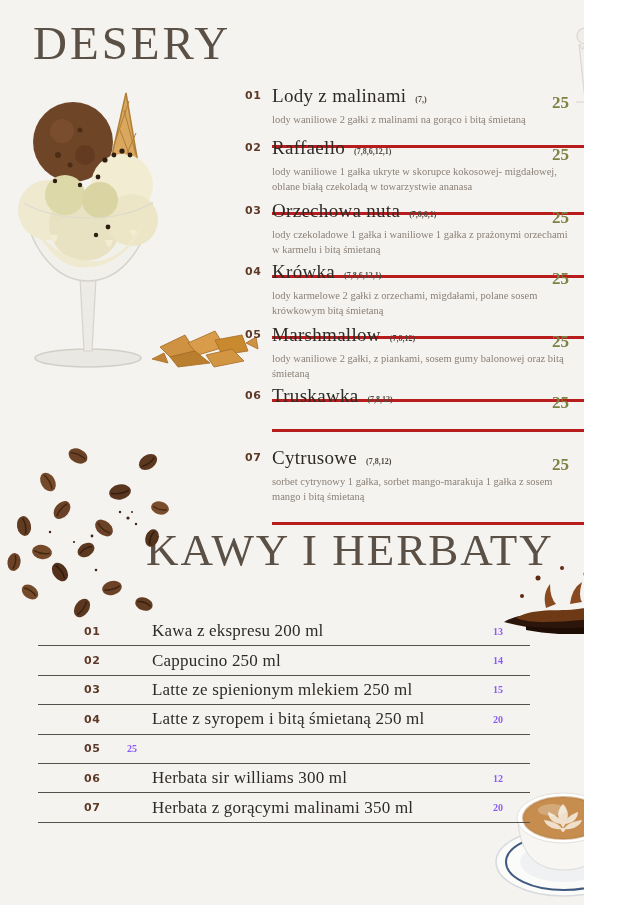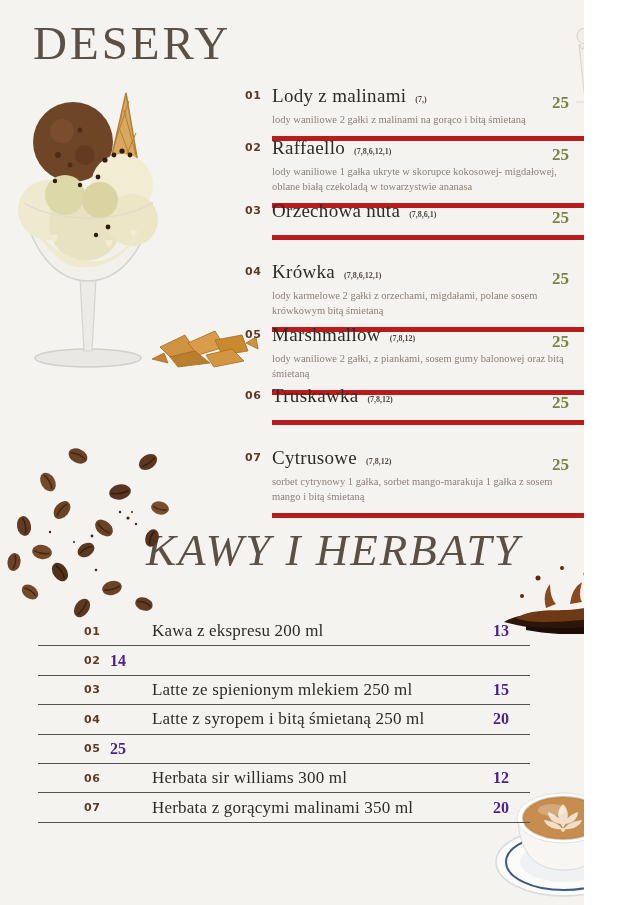--- a/index.html
+++ b/index.html
@@ -7,25 +7,25 @@
     position:relative;width:584px;height:905px;overflow:hidden;
     background:#f5f3f0;
     font-family:"Liberation Serif", serif;
   }
   .sec-title{
     position:absolute;color:#5a5046;
     font-family:"Liberation Serif", serif;
     font-weight:400;letter-spacing:3px;line-height:1;
   }
   #title-desery{left:33px;top:20px;font-size:47px;}
-  #title-kawy{left:146px;top:528px;font-size:45px;letter-spacing:2px;font-style:italic;}
+  #title-kawy{left:146px;top:528px;font-size:45px;letter-spacing:2px;}
 
   
   .d-item{position:absolute;left:245px;width:368px;}
-  .d-body{margin-left:27px;border-bottom:5px solid #b91c1c;padding-bottom:8px;position:relative;}
+  .d-body{margin-left:27px;border-bottom:3px solid #b91c1c;padding-bottom:17px;position:relative;}
   .d-num{
     position:absolute;left:0;top:5px;
     font-family:"DejaVu Sans", sans-serif;font-weight:bold;
     font-size:11px;color:#5d3a28;letter-spacing:.5px;
   }
   .d-head{line-height:24px;white-space:nowrap;}
   .d-name{font-size:19px;color:#2e2b27;letter-spacing:.3px;}
   .d-all{font-size:8px;color:#4c463e;margin-left:9px;font-weight:bold;}
   .d-desc{
     font-size:10.5px;line-height:1.42;color:#8b8177;
@@ -42,21 +42,21 @@
   .c-row{
     display:flex;align-items:center;height:28.4px;
     border-bottom:1px solid #56524b;
   }
   .c-num{
     width:26px;margin-left:46px;
     font-family:"DejaVu Sans", sans-serif;font-weight:bold;
     font-size:11px;color:#5d3a28;letter-spacing:.5px;flex:none;
   }
   .c-name{flex:1;font-size:17px;color:#2e2b27;letter-spacing:.2px;margin-left:42px;}
-  .c-price{width:37px;flex:none;font-size:16px;font-weight:bold;color:#4c1d95;}
+  .c-price{width:37px;flex:none;font-size:10px;font-weight:bold;color:#8b5cf6;margin-left:17px;}
 
   .decor{position:absolute;}
 </style>
 </head>
 <body>
 
 <div class="page">
 
   <div class="sec-title" id="title-desery">DESERY</div>
   <div class="sec-title" id="title-kawy">KAWY I HERBATY</div>
@@ -266,20 +266,21 @@
       <span class="d-price">25</span>
       <div class="d-desc">lody waniliowe 1 gałka ukryte w skorupce kokosowej- migdałowej, oblane białą czekoladą w towarzystwie ananasa</div>
     </div>
   </div>
 
   <div class="d-item" style="top:199px">
     <span class="d-num">03</span>
     <div class="d-body">
       <div class="d-head"><span class="d-name">Orzechowa nuta</span><span class="d-all">(7,8,6,1)</span></div>
       <span class="d-price">25</span>
+      <div class="d-desc">lody czekoladowe 1 gałka i waniliowe 1 gałka z prażonymi orzechami w karmelu i bitą śmietaną</div>
     </div>
   </div>
 
   <div class="d-item" style="top:260px">
     <span class="d-num">04</span>
     <div class="d-body">
       <div class="d-head"><span class="d-name">Krówka</span><span class="d-all">(7,8,6,12,1)</span></div>
       <span class="d-price">25</span>
       <div class="d-desc">lody karmelowe 2 gałki z orzechami, migdałami, polane sosem krówkowym bitą śmietaną</div>
     </div>
@@ -312,20 +313,21 @@
   </div>
 
   <div class="c-list">
     <div class="c-row">
       <span class="c-num">01</span>
       <span class="c-name">Kawa z ekspresu 200 ml</span>
       <span class="c-price">13</span>
     </div>
     <div class="c-row">
       <span class="c-num">02</span>
+      <span class="c-name">Cappucino 250 ml</span>
       <span class="c-price">14</span>
     </div>
     <div class="c-row">
       <span class="c-num">03</span>
       <span class="c-name">Latte ze spienionym mlekiem 250 ml</span>
       <span class="c-price">15</span>
     </div>
     <div class="c-row">
       <span class="c-num">04</span>
       <span class="c-name">Latte z syropem i bitą śmietaną 250 ml</span>

